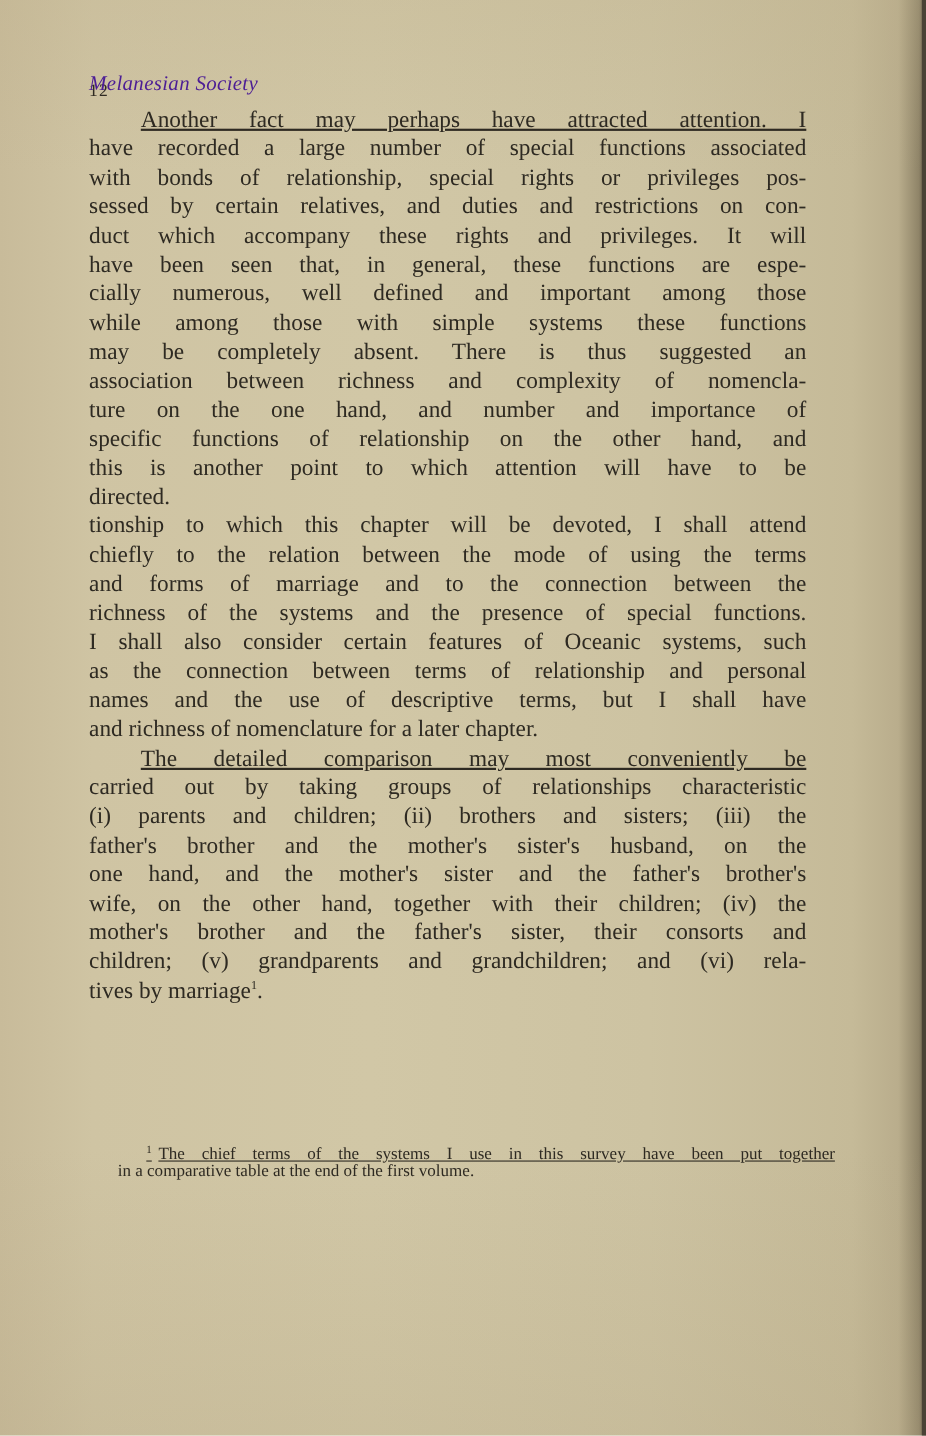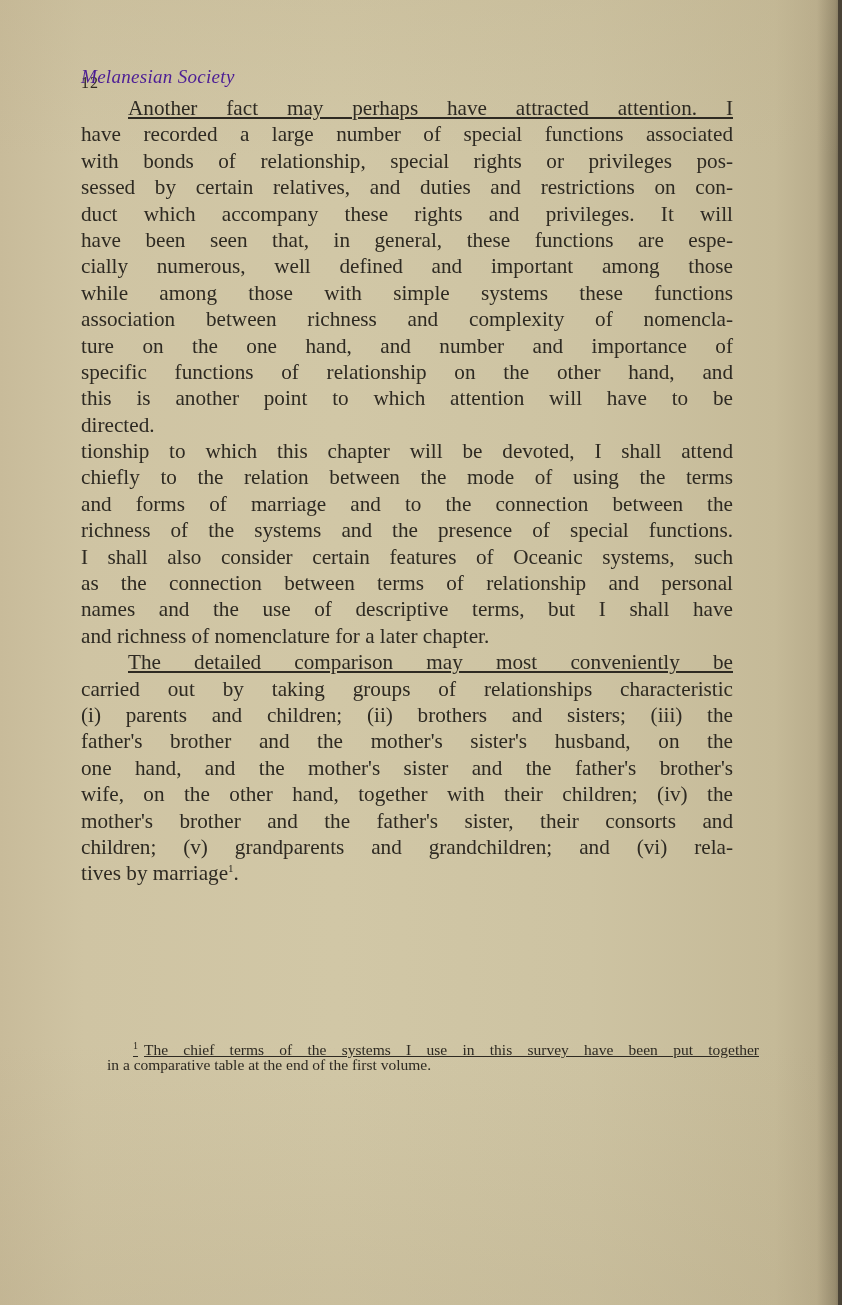--- a/index.html
+++ b/index.html
@@ -120,20 +120,21 @@
 
   <div>
     <span class="line indent">Another fact may perhaps have attracted attention. I</span>
     <span class="line">have recorded a large number of special functions associated</span>
     <span class="line">with bonds of relationship, special rights or privileges pos-</span>
     <span class="line">sessed by certain relatives, and duties and restrictions on con-</span>
     <span class="line">duct which accompany these rights and privileges. It will</span>
     <span class="line">have been seen that, in general, these functions are espe-</span>
     <span class="line">cially numerous, well defined and important among those</span>
     <span class="line">while among those with simple systems these functions</span>
+    <span class="line">may be completely absent. There is thus suggested an</span>
     <span class="line">association between richness and complexity of nomencla-</span>
     <span class="line">ture on the one hand, and number and importance of</span>
     <span class="line">specific functions of relationship on the other hand, and</span>
     <span class="line">this is another point to which attention will have to be</span>
     <span class="line last">directed.</span>
   </div>
 
   <div>
     <span class="line">tionship to which this chapter will be devoted, I shall attend</span>
     <span class="line">chiefly to the relation between the mode of using the terms</span>

